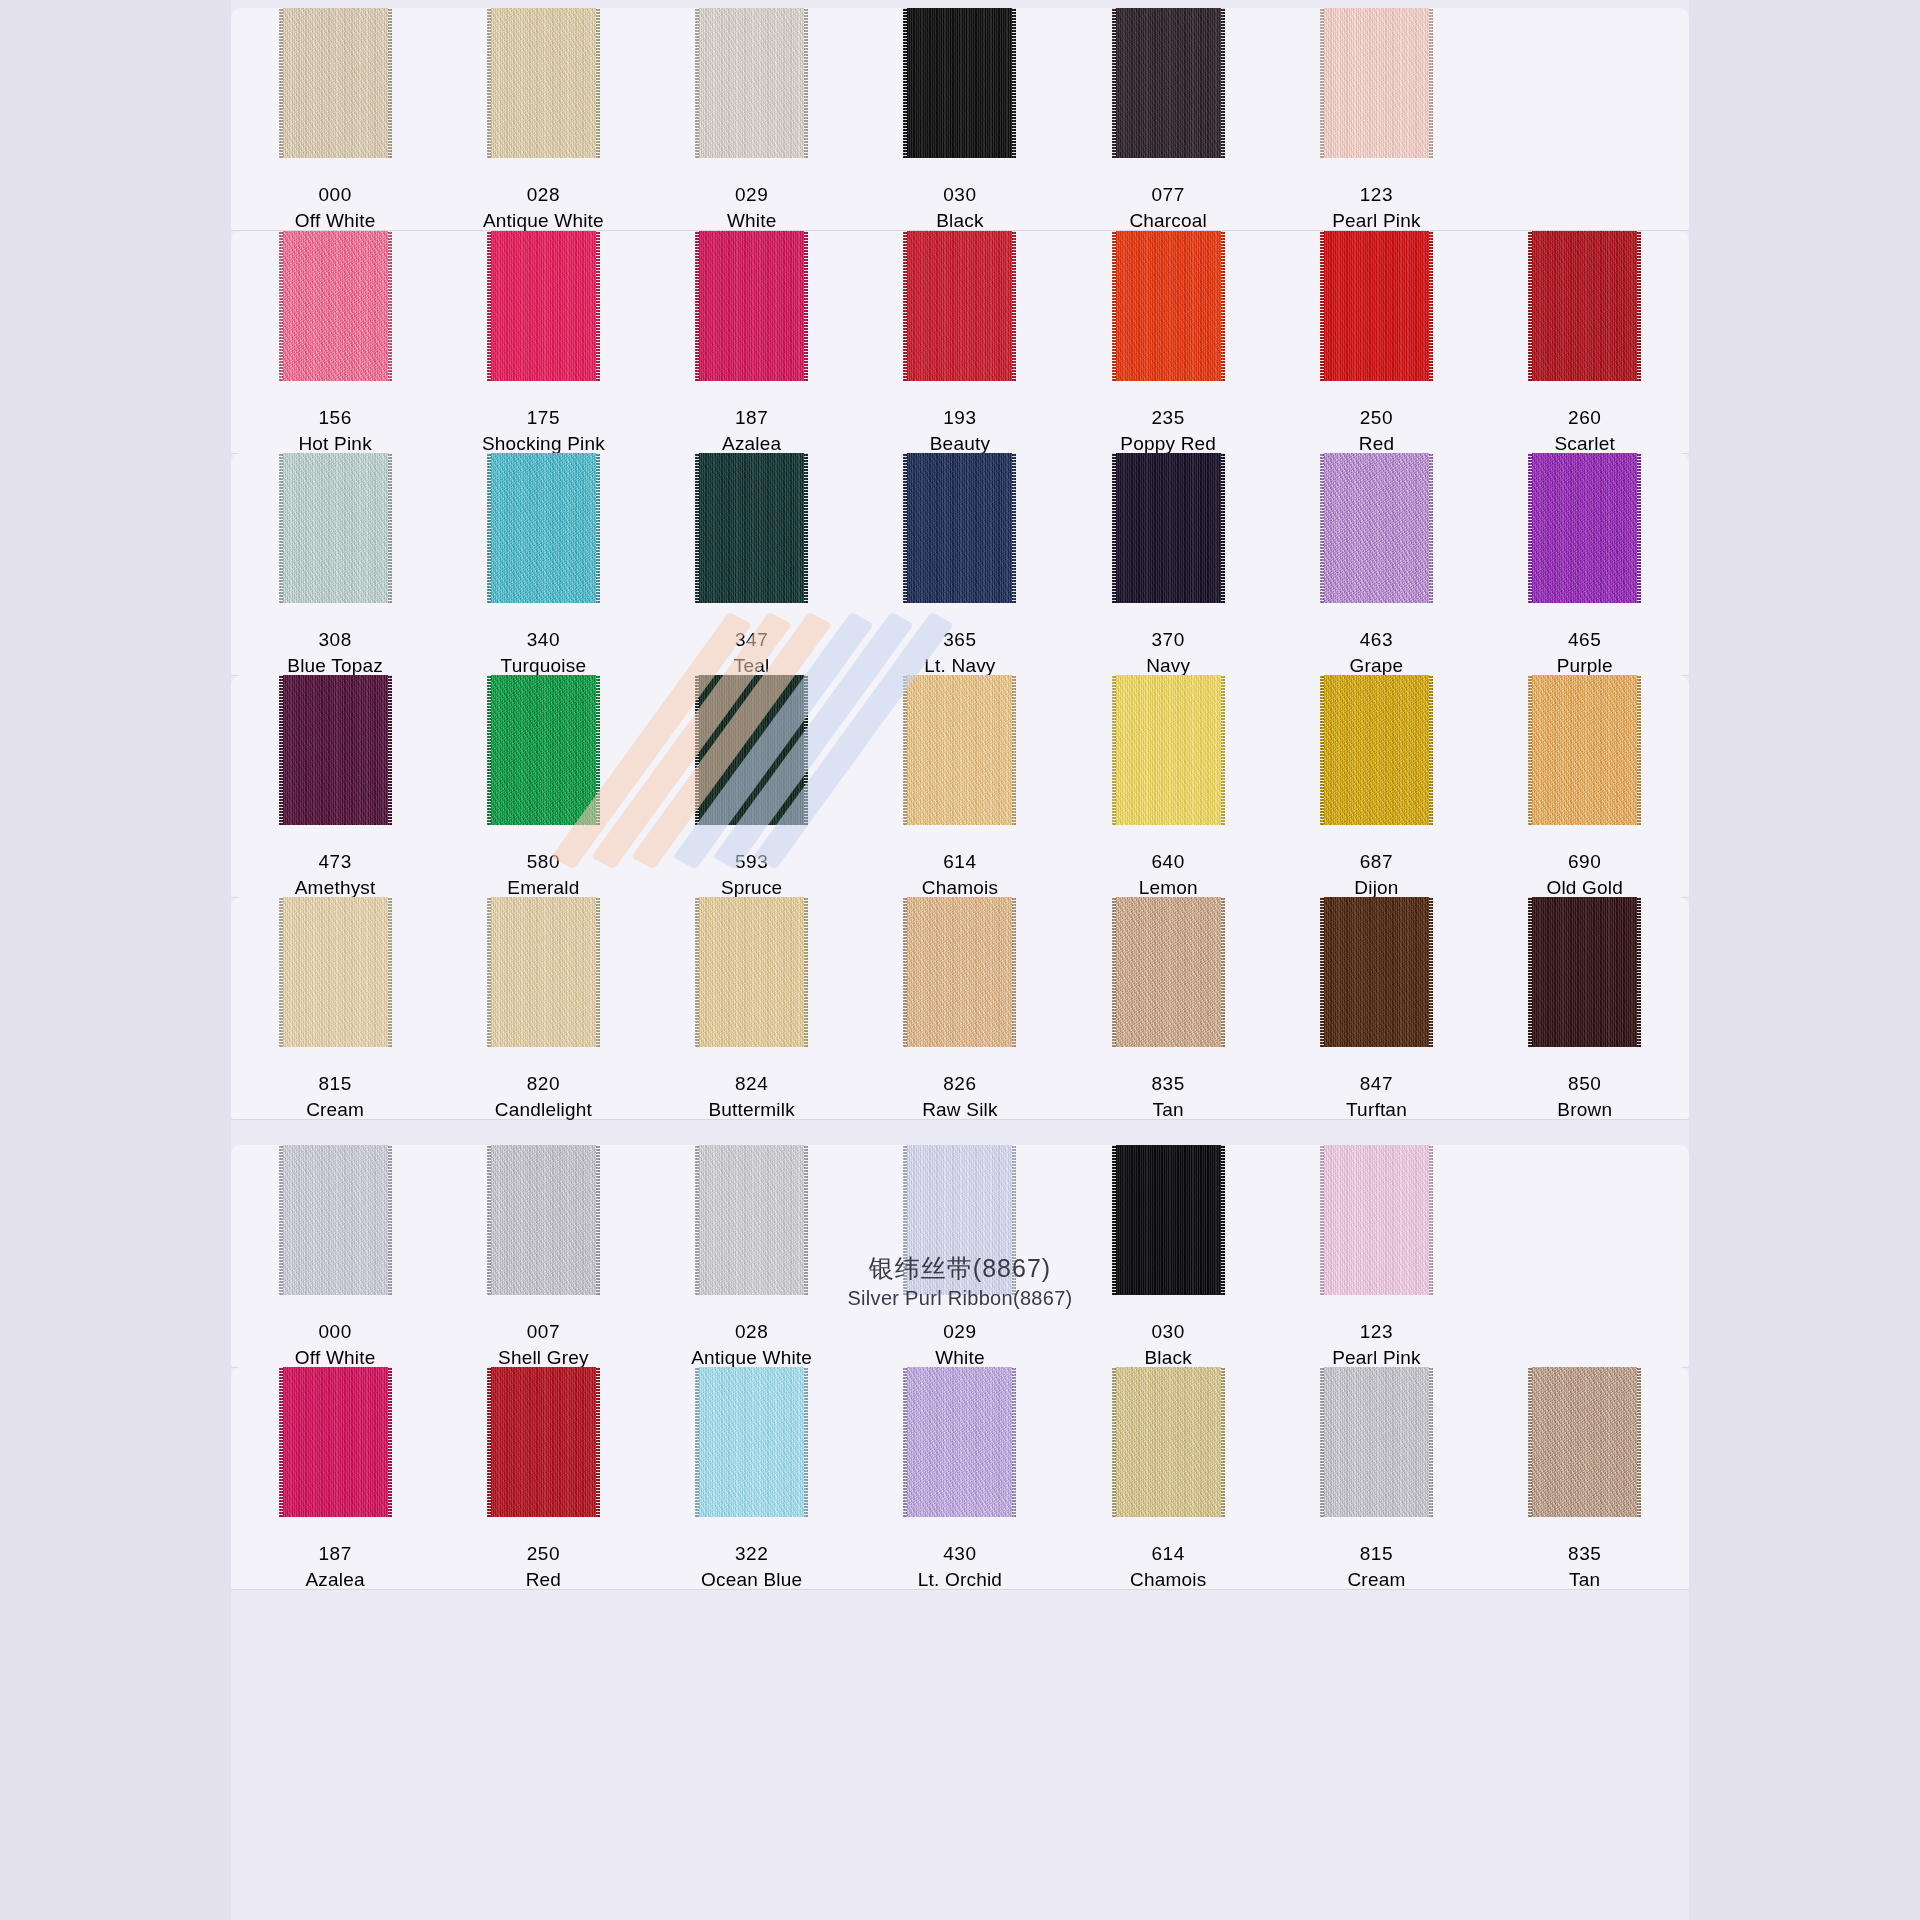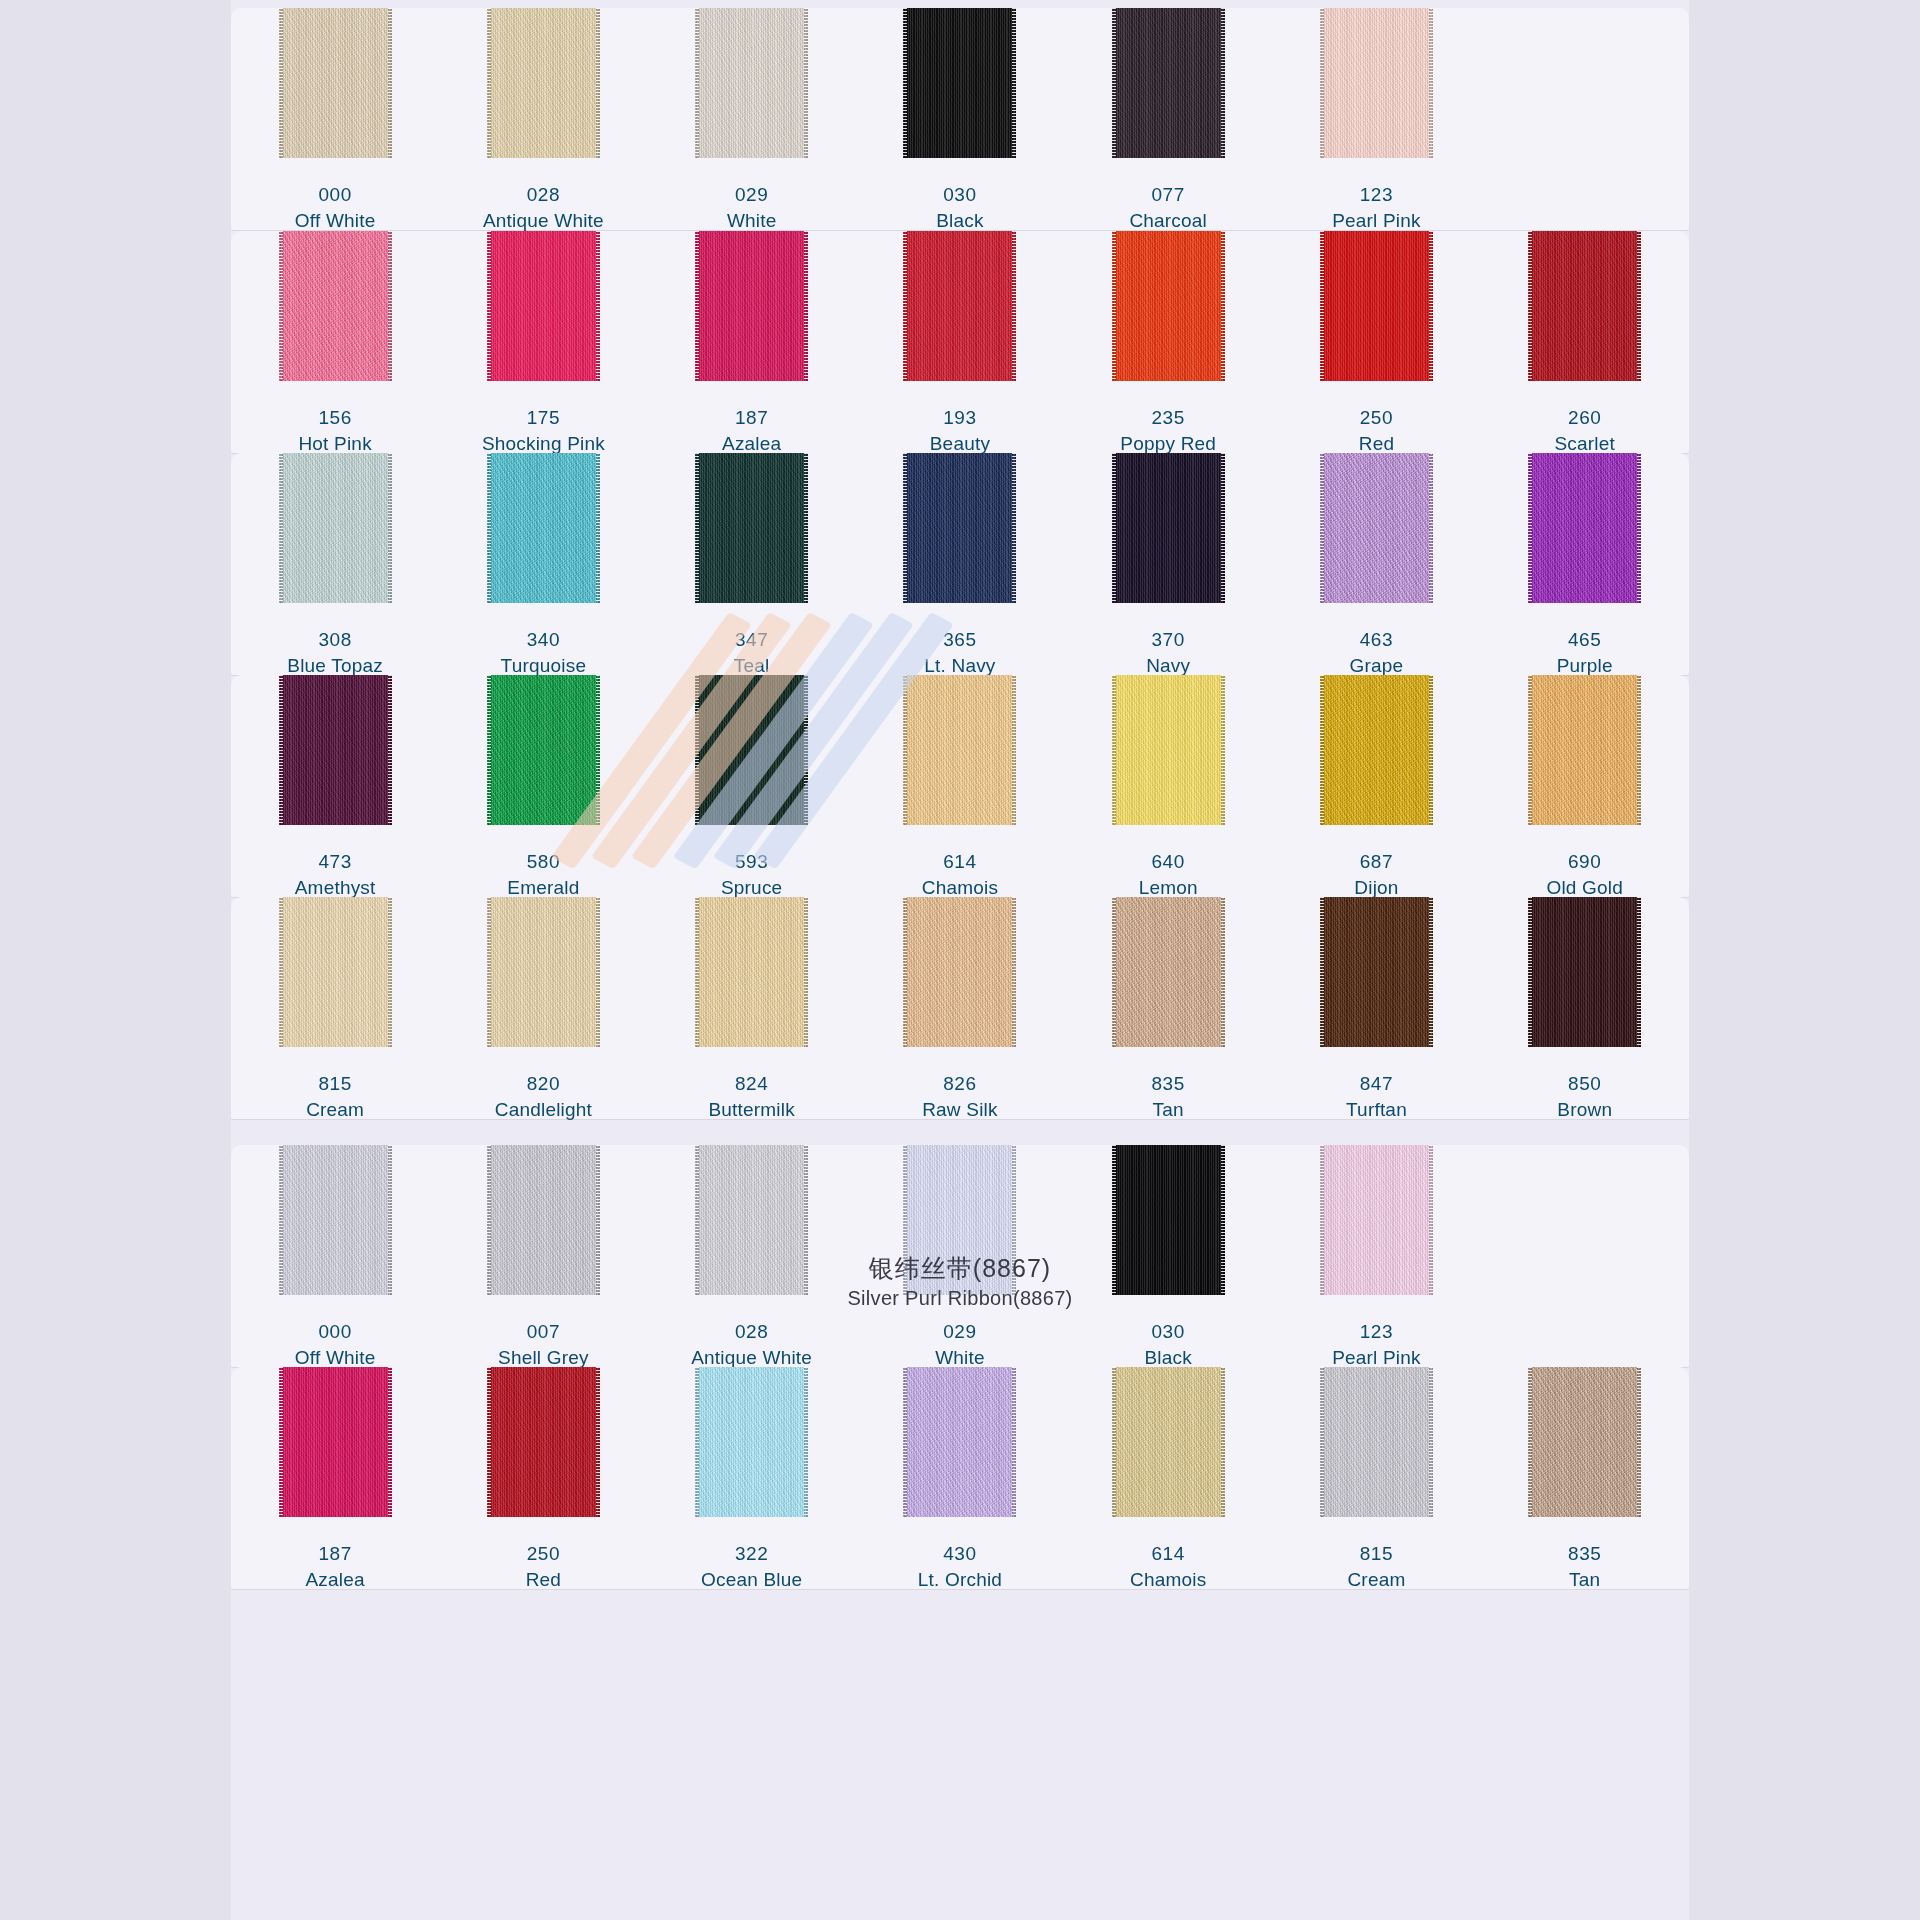--- a/index.html
+++ b/index.html
@@ -80,21 +80,21 @@
       repeating-linear-gradient(to right, rgba(255,255,255,.16) 0 1.1px, rgba(0,0,0,.10) 1.1px 2.3px);
     opacity:.75;
   }
   .chip-edge-l,.chip-edge-r{
     position:absolute; top:0; bottom:0; width:4px; z-index:3;
     background-image:repeating-linear-gradient(to bottom, rgba(255,255,255,.85) 0 1.4px, rgba(0,0,0,.22) 1.4px 3px);
   }
   .chip-edge-l{left:0;} .chip-edge-r{right:0;}
   .labels{
     text-align:center;
-    color:#0c4a6e;
+    color:#000000;
     line-height:1.38;
   }
   .lab-code{font-size:19px;letter-spacing:.6px;}
   .lab-name{font-size:19px;letter-spacing:.2px;}
   .section-title{
     position:absolute;
     left:0; width:1458px;
     text-align:center;
     color:#3a3a46;
     z-index:4;

